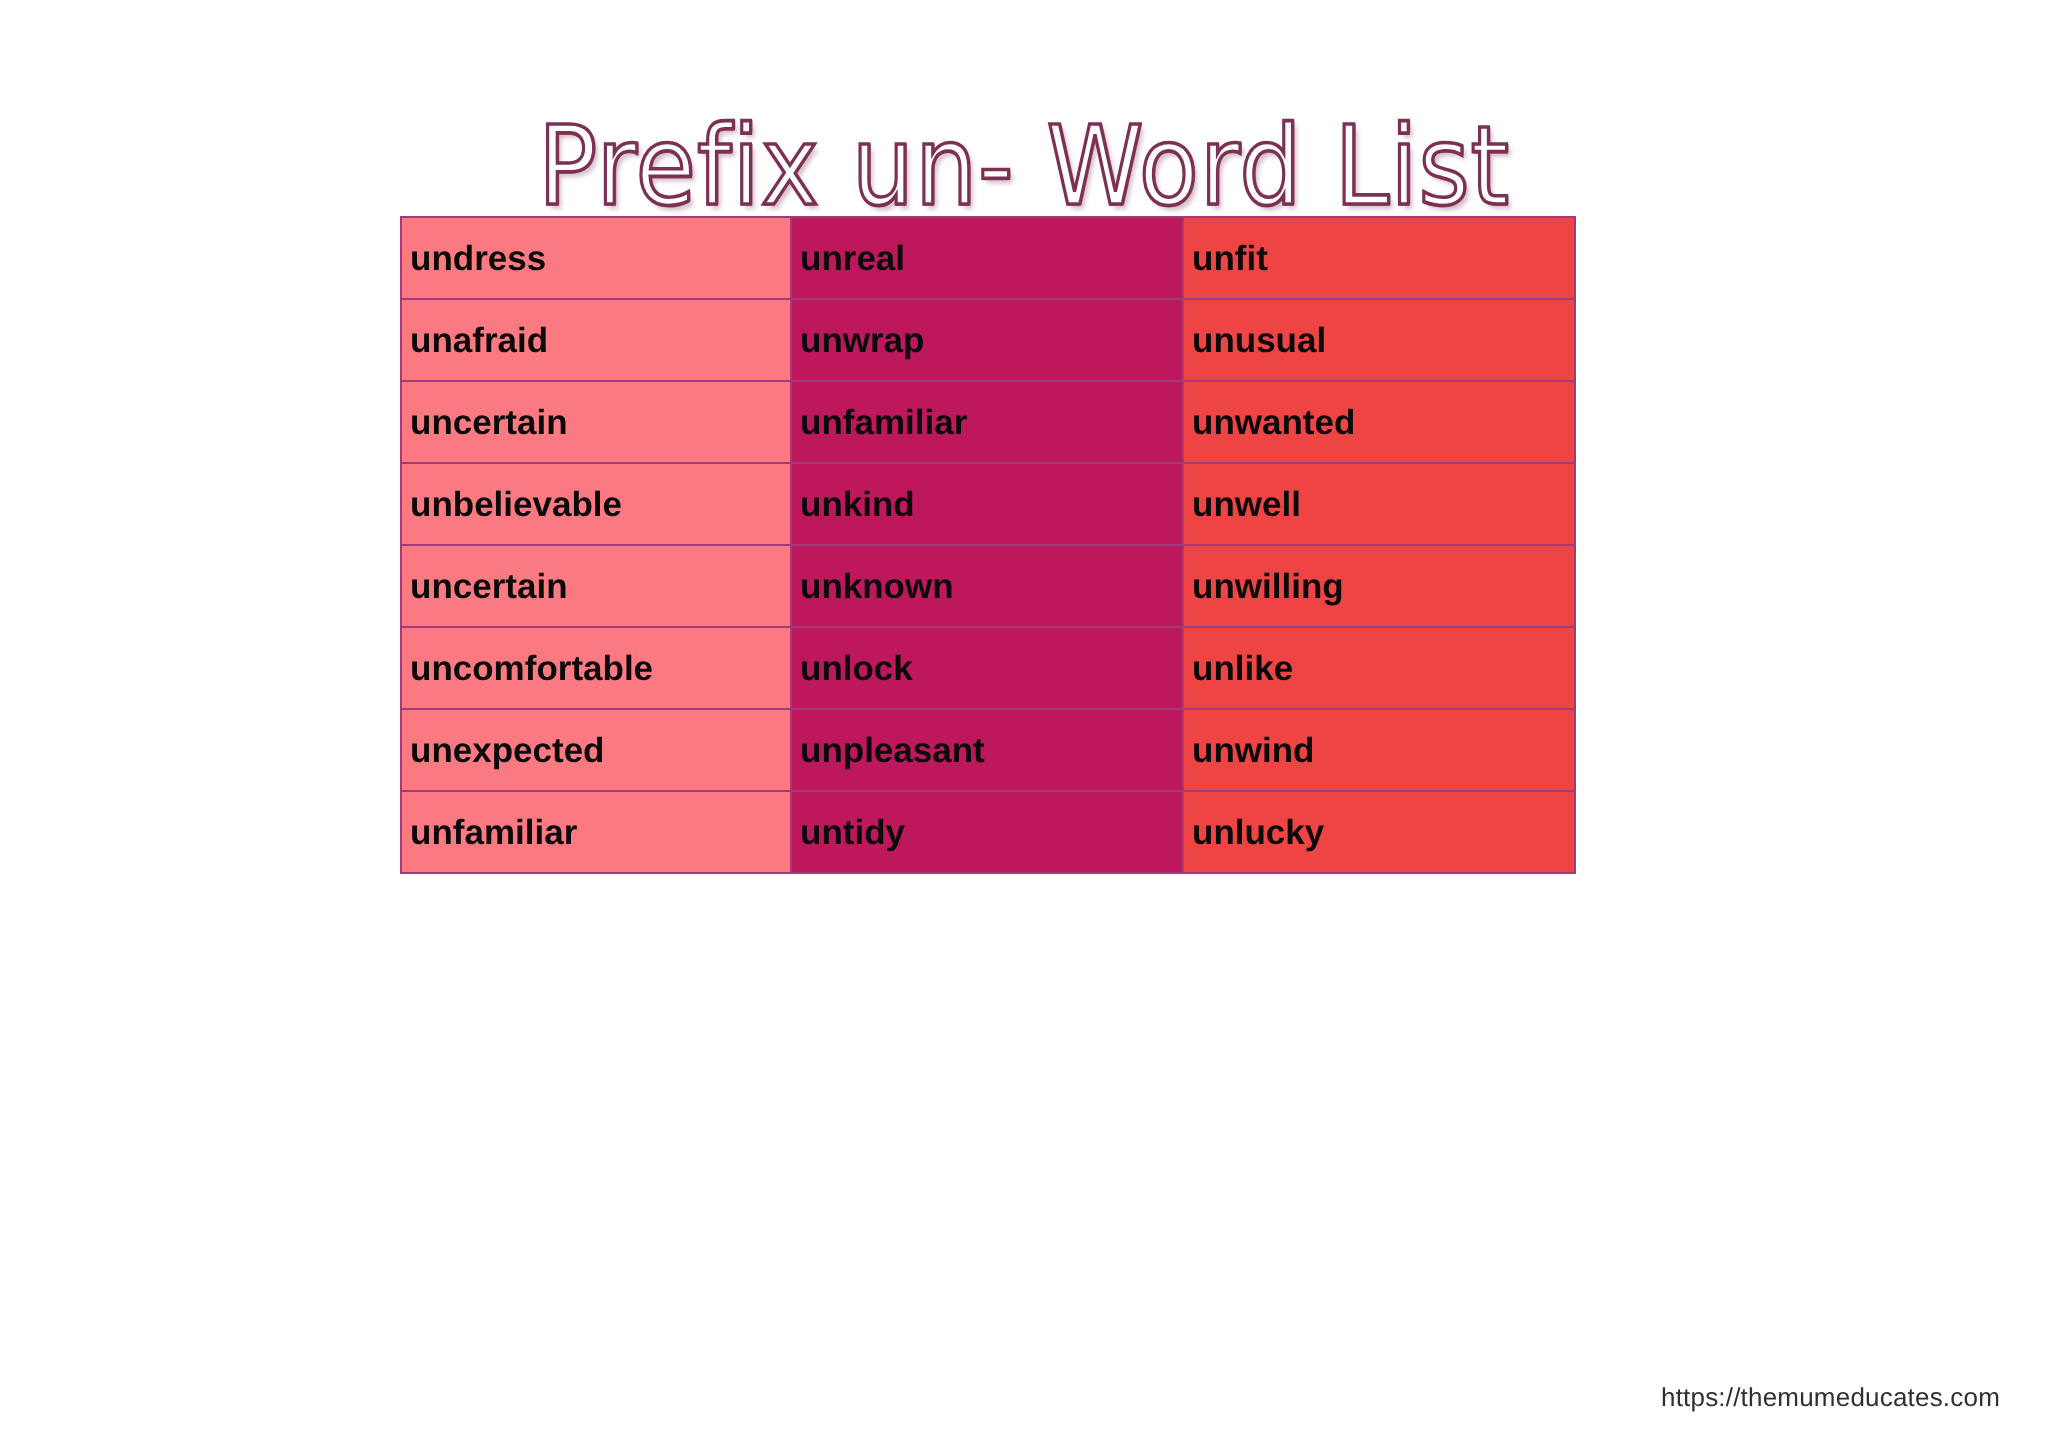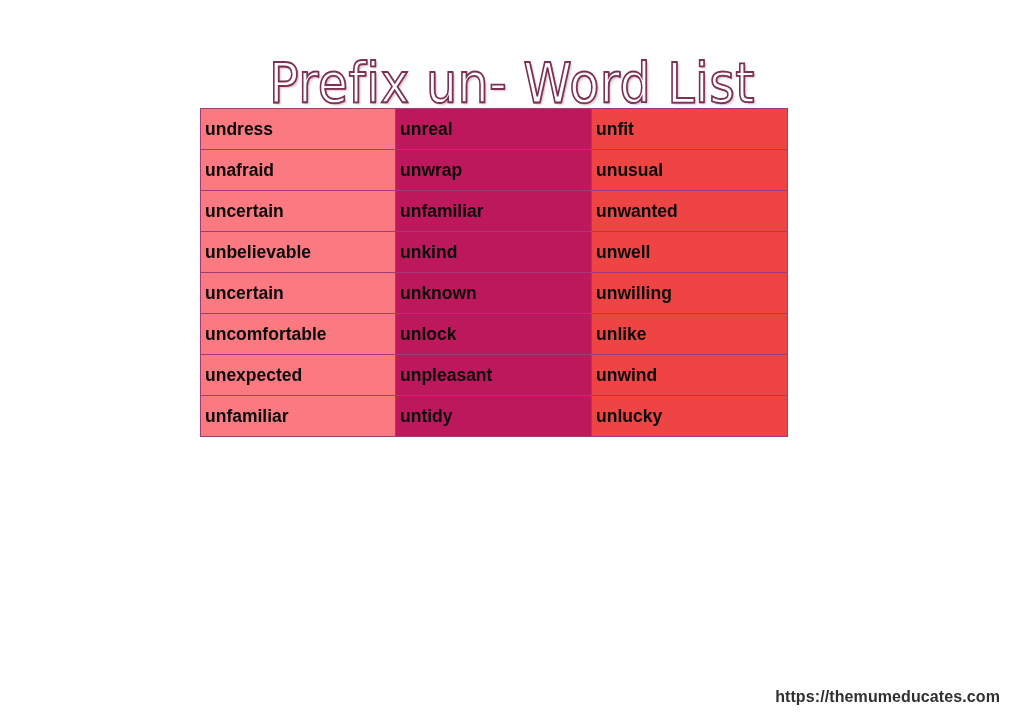--- a/index.html
+++ b/index.html
@@ -74,22 +74,22 @@
   #word-table td.col-red   { background: #fb7a81; width: 186px; }
   #word-table td.col-blue  { background: #be185d; width: 187px; }
   #word-table td.col-green { background: #ef4444; width: 187px; }
 
   
   #footer-url {
     position: absolute;
     right: 24px;
     bottom: 18px;
     font-family: "Liberation Sans", sans-serif;
-    font-size: 16px;
-    font-weight: bold;
+    font-size: 13px;
+    font-weight: normal;
     color: #303030;
     letter-spacing: 0.1px;
     white-space: nowrap;
   }
 </style>
 </head>
 <body>
 
 <div id="page">
 

